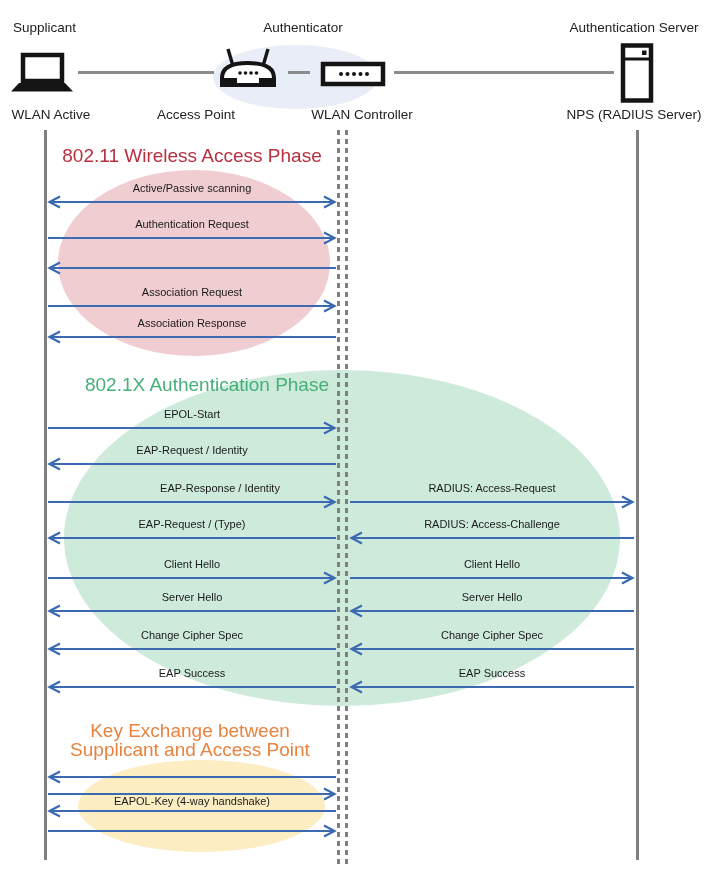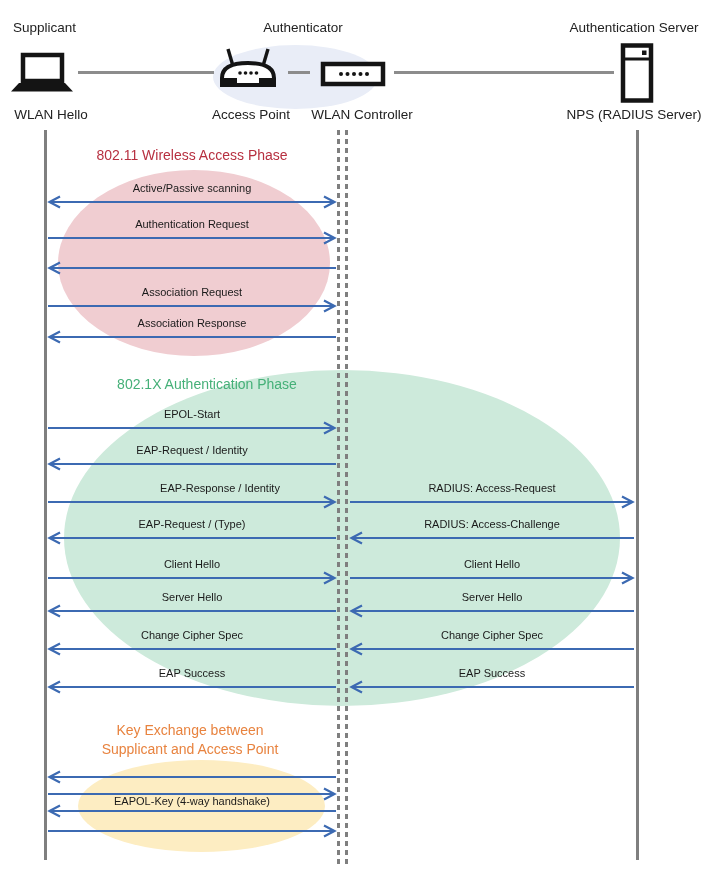--- a/index.html
+++ b/index.html
@@ -7,21 +7,21 @@
     position:relative;width:713px;height:875px;background:#fff;overflow:hidden;
     font-family:"Liberation Sans", sans-serif;color:#1f1f1f;
   }
   
   .role{position:absolute;top:20px;font-size:13.5px;color:#222;z-index:4;}
   #role-supplicant{left:13px;}
   #role-authenticator{left:203px;width:200px;text-align:center;}
   #role-authserver{left:534px;width:200px;text-align:center;}
   .device{position:absolute;top:107px;font-size:13.5px;color:#222;z-index:4;}
   #dev-client{left:0;width:102px;text-align:center;}
-  #dev-ap{left:176px;width:150px;text-align:center;}
+  #dev-ap{left:157px;width:150px;text-align:left;}
   #dev-ctrl{left:287px;width:150px;text-align:center;}
   #dev-nps{left:559px;width:150px;text-align:center;}
   .connector{position:absolute;top:71px;height:3px;background:var(--connector);z-index:1;}
   #conn-1{left:78px;width:136px;}
   #conn-2{left:288px;width:22px;}
   #conn-3{left:394px;width:220px;}
   .icon{position:absolute;z-index:3;}
   #icon-laptop{left:10px;top:52px;}
   #icon-ap{left:216px;top:46px;}
   #icon-ctrl{left:320px;top:61px;}
@@ -36,21 +36,21 @@
   .lifeline{position:absolute;top:130px;width:3px;height:730px;background:var(--lifeline);z-index:2;}
   #ll-client{left:44px;}
   #ll-server{left:636px;}
   .lifeline-dashed{
     position:absolute;top:130px;width:3px;height:738px;z-index:2;
     background:repeating-linear-gradient(to bottom,var(--lifeline) 0 5px,transparent 5px 9px);
   }
   #ll-ctrl-a{left:337px;}
   #ll-ctrl-b{left:345px;}
   
-  .phase-title{position:absolute;font-size:14px;text-align:center;z-index:4;line-height:19px;}
+  .phase-title{position:absolute;font-size:19px;text-align:center;z-index:4;line-height:19px;}
   #phase1-title{left:42px;top:146px;width:300px;color:var(--p1title);}
   #phase2-title{left:57px;top:375px;width:300px;color:var(--p2title);}
   #phase3-title{left:40px;top:721px;width:300px;color:var(--p3title);}
   
   #messages{position:absolute;left:0;top:0;width:713px;height:875px;z-index:4;pointer-events:none;}
   .msg-label{
     position:absolute;text-align:center;font-size:11px;color:#1a1a1a;
     height:16px;line-height:16px;white-space:nowrap;
   }
   .msg-arrow{position:absolute;overflow:visible;}
@@ -100,21 +100,21 @@
     </svg>
   </div>
   <div class="icon" id="icon-server">
     <svg width="34" height="60" viewBox="0 0 34 60">
       <rect x="3" y="2.5" width="28" height="55" fill="#fff" stroke="#141414" stroke-width="4.5"></rect>
       <line x1="3" y1="16" x2="31" y2="16" stroke="#141414" stroke-width="3"></line>
       <rect x="22" y="7.5" width="4.5" height="4.5" fill="#141414"></rect>
     </svg>
   </div>
 
-  <div class="device" id="dev-client">WLAN Hello</div>
+  <div class="device" id="dev-client">WLAN Active</div>
   <div class="device" id="dev-ap">Access Point</div>
   <div class="device" id="dev-ctrl">WLAN Controller</div>
   <div class="device" id="dev-nps">NPS (RADIUS Server)</div>
 
   <div class="ellipse" id="el-p1"></div>
   <div class="ellipse" id="el-p2"></div>
   <div class="ellipse" id="el-p3"></div>
 
   <div class="lifeline" id="ll-client"></div>
   <div class="lifeline-dashed" id="ll-ctrl-a"></div>

